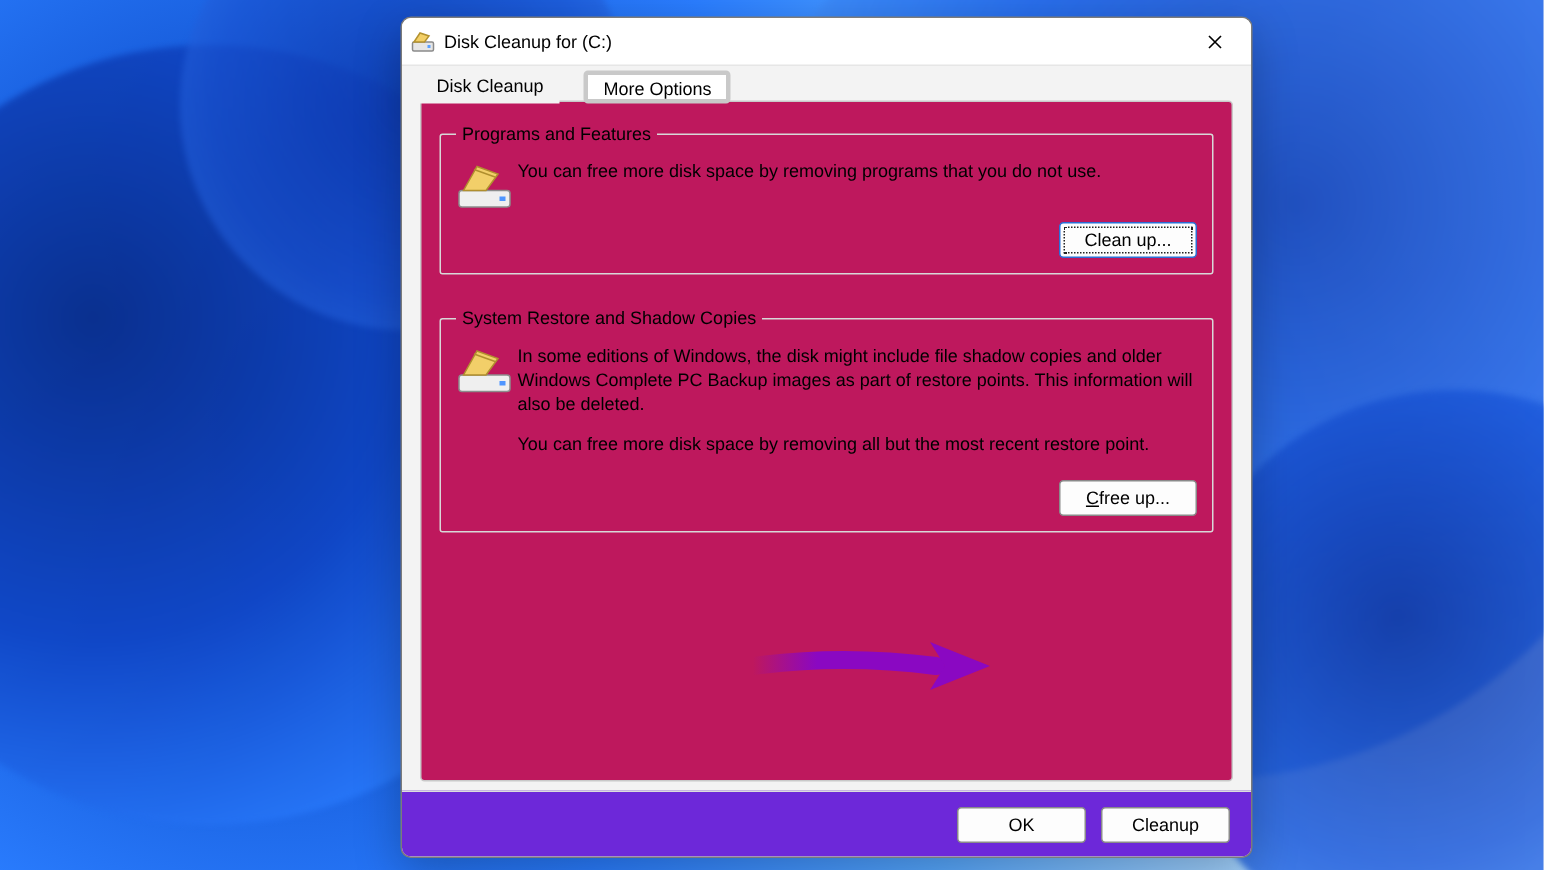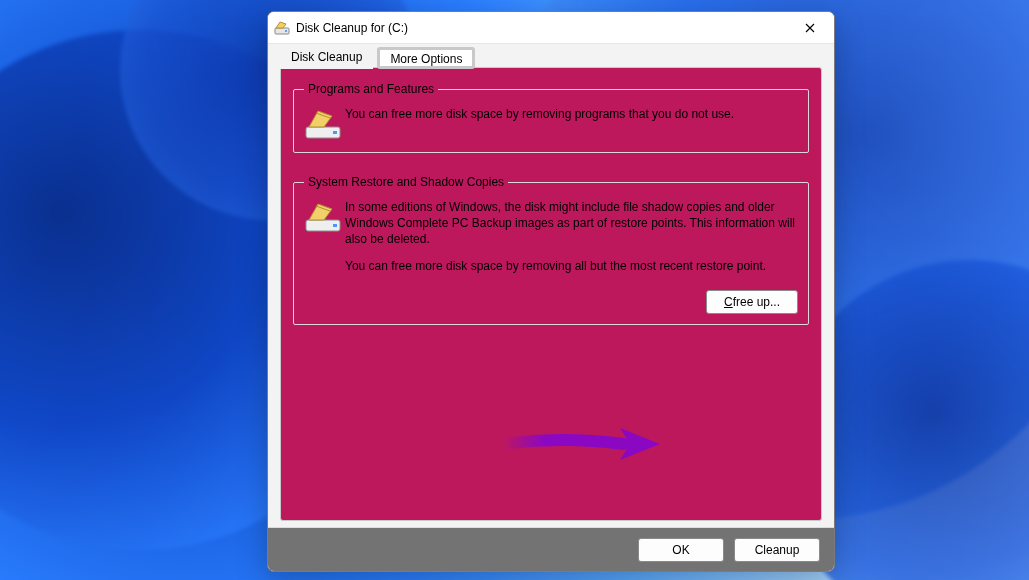--- a/index.html
+++ b/index.html
@@ -28,21 +28,21 @@
     }
     .titlebar .ticon { width: 16px; height: 16px; margin-right: 6px; display:flex; align-items:center; justify-content:center; }
     .titlebar .title { font-size: 12px; }
     .titlebar .close {
       position: absolute; right: 4px; top: 2px; width: 40px; height: 28px;
       display: flex; align-items: center; justify-content: center; border-radius: 4px;
     }
 
     .tabstrip {
       height: 24px; background: #f3f3f3; display: flex; align-items: flex-end;
-      padding: 0 12px; gap: 4px;
+      padding: 0 12px; gap: 16px;
     }
     .tab {
       height: 22px; padding: 2px 10px 0 10px; font-size: 12px; color: #000;
       background: #f3f3f3; border: 1px solid transparent; border-bottom: none;
       position: relative; top: 1px;
     }
     .tab.active {
       background: #ffffff; border-color: #c9c9c9; border-top-left-radius: 3px;
       border-top-right-radius: 3px;
     }
@@ -69,21 +69,21 @@
     .btn {
       min-width: 92px; height: 24px; background: #fdfdfd;
       border: 1px solid #8a8a8a; border-radius: 3px; font-size: 12px;
       display: inline-flex; align-items: center; justify-content: center;
       padding: 0 10px;
     }
     .btn .accel { text-decoration: underline; }
     .btn.focus { outline: 1px dotted #222; outline-offset: -4px; border-color: #2a6fd6; }
 
     .footer {
-      height: 44px; background: #737373; border-top: 1px solid #dcdcdc;
+      height: 44px; background: #6d28d9; border-top: 1px solid #dcdcdc;
       display: flex; align-items: center; justify-content: flex-end; gap: 10px;
       padding: 0 14px;
     }
     .footer .btn { min-width: 86px; }
 
     
     .callout {
       position: absolute; pointer-events: none;
     }
     .callout svg { display: block; }
@@ -134,20 +134,26 @@
               <rect x="2" y="20" width="34" height="11" rx="2" fill="#efefef" stroke="#8d8d8d"></rect>
               <rect x="29" y="24" width="4" height="3" fill="#4e95ff"></rect>
               <path d="M5 20 L14 4 L28 9 L20 20 Z" fill="#f2cf69" stroke="#b08f2e"></path>
               <path d="M12 6 L26 11" stroke="#b08f2e"></path>
             </svg>
           </div>
           <div class="desc">
             <p>You can free more disk space by removing programs that you do not use.</p>
           </div>
         </div>
+        <div class="actions">
+          <button class="btn focus">
+            <span>Clean up</span>
+              <span>...</span>
+          </button>
+        </div>
       </fieldset>
 
       <fieldset class="group" style="margin-bottom:6px;">
         <legend>System Restore and Shadow Copies</legend>
         <div class="row">
           <div class="drive-icon">
             <svg width="40" height="34" viewBox="0 0 40 34">
               <rect x="2" y="20" width="34" height="11" rx="2" fill="#efefef" stroke="#8d8d8d"></rect>
               <rect x="29" y="24" width="4" height="3" fill="#4e95ff"></rect>
               <path d="M5 20 L14 4 L28 9 L20 20 Z" fill="#f2cf69" stroke="#b08f2e"></path>

